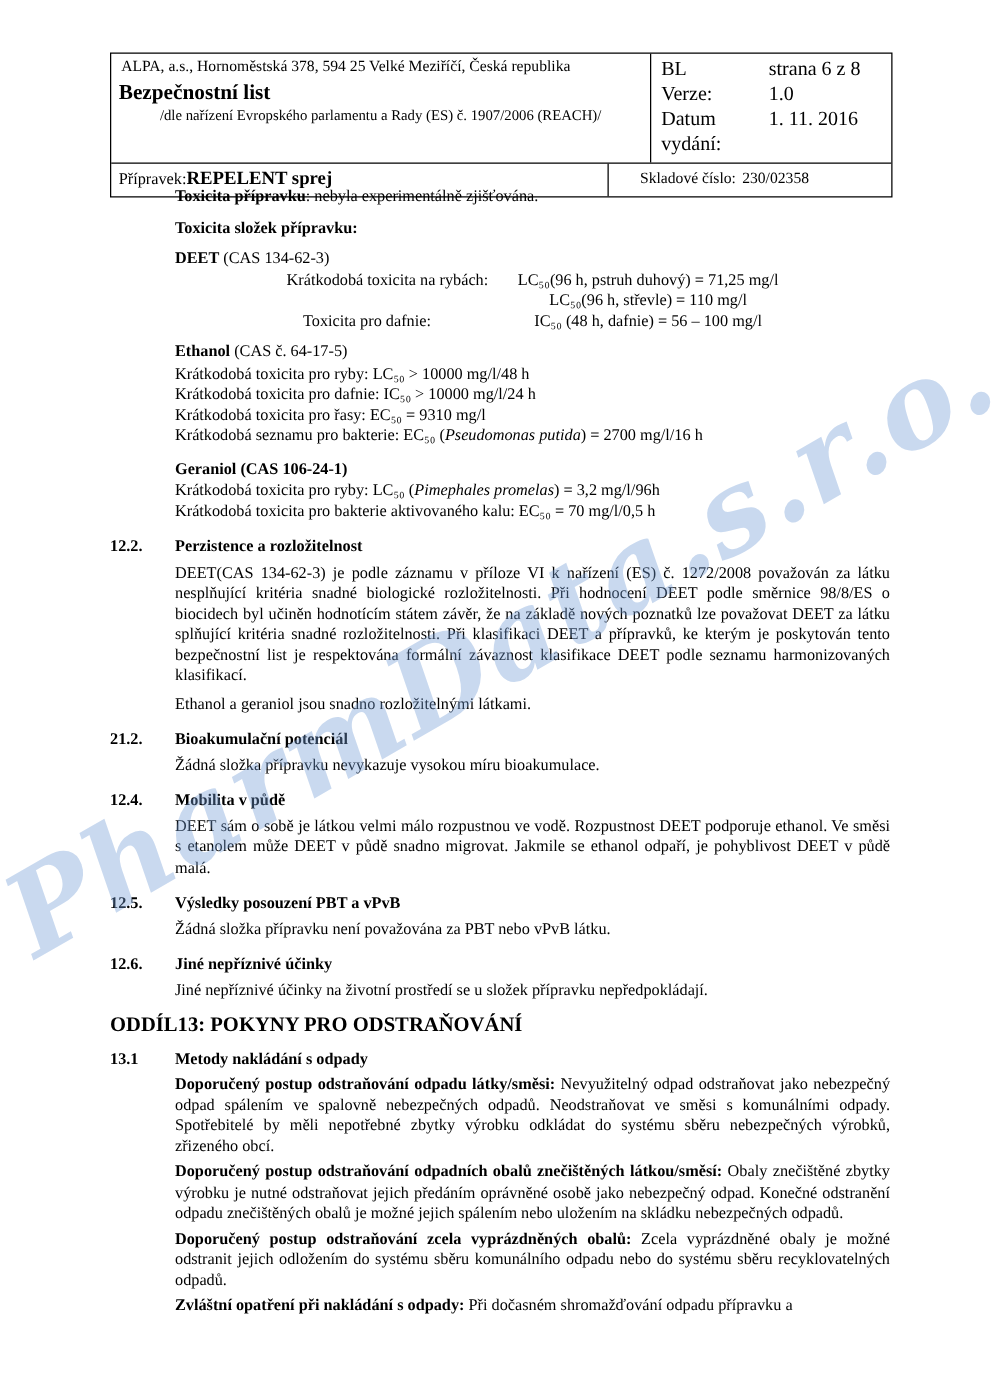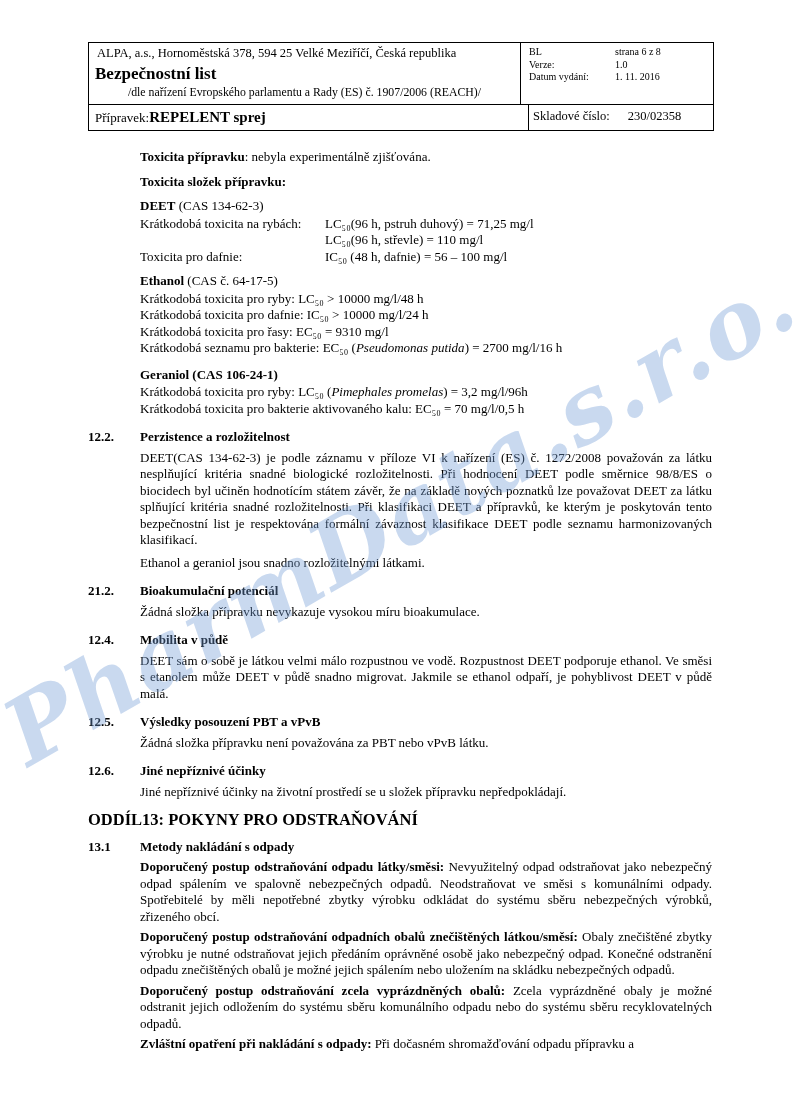--- a/index.html
+++ b/index.html
@@ -29,39 +29,39 @@
     border:1px solid #000;
     font-size:13px; line-height:1.25;
     background:transparent;
   }
   .hdr-top { display:flex; }
   .hdr-top-left { flex:1; padding:3px 6px 4px; }
   .hdr-top-right { width:176px; border-left:1px solid #000; padding:3px 8px 4px; }
   .hdr-company { font-size:12.5px; padding-left:2px; }
   .hdr-title { font-size:17px; font-weight:bold; margin-top:1px; }
   .hdr-subtitle { font-size:11.8px; text-align:center; margin-top:1px; }
-  .hdr-kv { display:flex; font-size:10px; }
+  .hdr-kv { display:flex; font-size:16px; }
   .hdr-kv .k { width:86px; flex-shrink:0; }
   .hdr-bottom { display:flex; border-top:1px solid #000; }
   .hdr-bot-left { flex:1; display:flex; align-items:baseline; padding:3px 6px 4px; }
   .hdr-product-label { font-size:13px; }
   .hdr-product-name { flex:1; text-align:left; font-size:15px; font-weight:bold; }
-  .hdr-bot-right { width:176px; border-left:1px solid #000; padding:4px 4px; font-size:12.5px; display:flex; gap:18px; }
+  .hdr-bot-right { width:176px; border-left:1px solid #000; padding:4px 25px; font-size:12.5px; display:flex; gap:5px; }
   
   .bodyc {
     position:absolute; top:149px; left:88px; width:624px;
     font-size:13px; line-height:16.5px;
   }
   .indent { margin-left:52px; }
   .numrow { display:flex; }
   .numrow .num { width:52px; flex-shrink:0; font-weight:bold; }
   .numrow .sec-title { font-weight:bold; }
   b, .bold { font-weight:bold; }
   .just { text-align:justify; }
-  .tox-row { display:flex; }
+  .tox-row { display:flex;justify-content:center; }
   .tox-label { width:185px; flex-shrink:0; }
   .mb8 { margin-bottom:8px; }
   .mb10 { margin-bottom:10px; }
   .mb12 { margin-bottom:12px; }
   .mb4 { margin-bottom:4px; }
   .mb6 { margin-bottom:6px; }
   .sp1 { margin-bottom:1px; }
   .oddil-heading {
     font-size:16.5px; font-weight:bold;
     margin:2px 0 10px 0;

